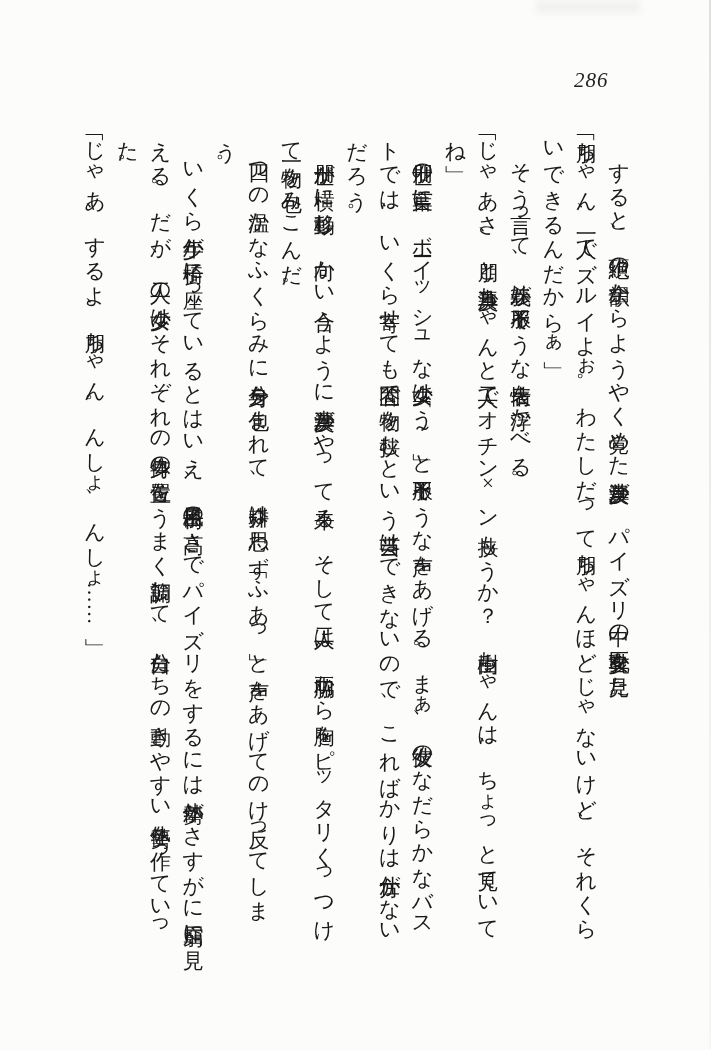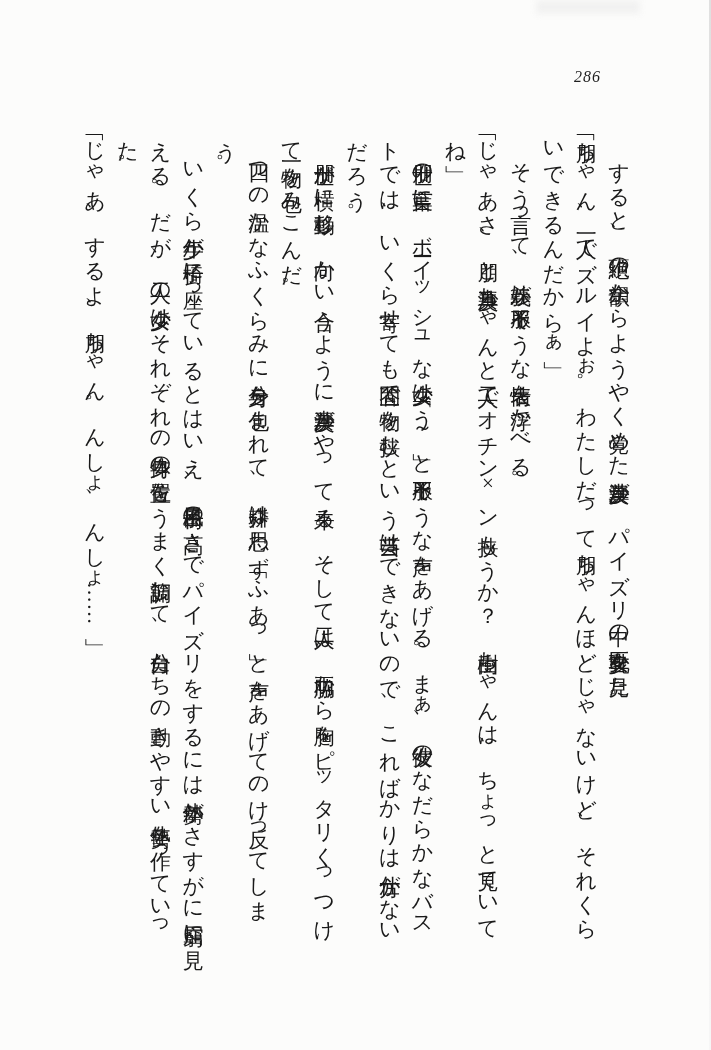--- a/index.html
+++ b/index.html
@@ -36,21 +36,21 @@
     height: 100%;
     background: linear-gradient(#d9d9d9, #ececec 60%, #f5f5f5);
     opacity: 0.8;
   }
   .page-number {
     position: absolute;
     left: 574px;
     top: 68px;
     width: 60px;
     text-align: left;
-    font-size: 16px;
+    font-size: 21px;
     font-style: italic;
     letter-spacing: 1px;
     color: #1f1f1f;
   }
   .text-block {
     position: absolute;
     top: 127px;
     right: 76px;
     width: 558px;
     height: 818px;

